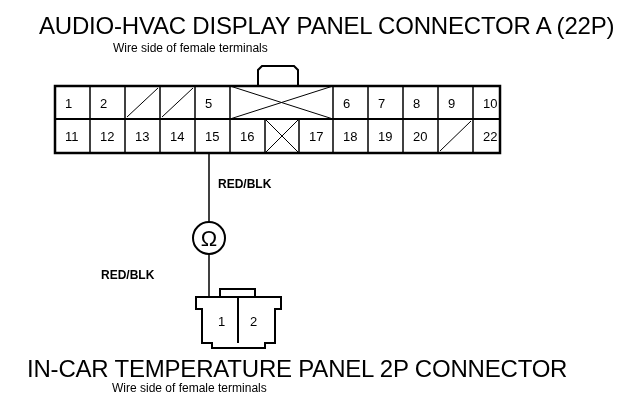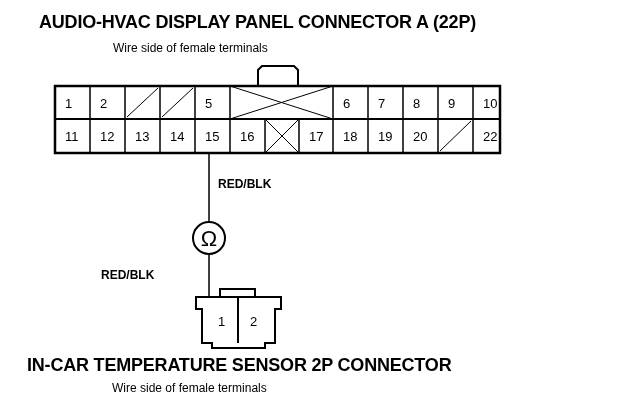--- a/index.html
+++ b/index.html
@@ -1,19 +1,19 @@
 <!DOCTYPE html>
 <html><head>
 <meta charset="utf-8">
 <style>
   html, body { margin:0; padding:0; background:#fff; }
   body { width:624px; height:418px; position:relative; overflow:hidden;
          font-family:"Liberation Sans", sans-serif; color:#000; }
   .abs { position:absolute; white-space:nowrap; }
-  .title { font-weight:bold; font-size:18px; letter-spacing:-0.2px; }
+  .title { font-weight:normal; font-size:24px; letter-spacing:-0.2px; }
   .sub { font-size:12px; }
   .wire { font-weight:bold; font-size:12px; }
   svg { position:absolute; left:0; top:0; }
   svg text { font-family:"Liberation Sans", sans-serif; font-size:13px; }
 </style>
 </head>
 <body>
 
 <div class="abs title" style="left:39px;top:12px;">AUDIO-HVAC DISPLAY PANEL CONNECTOR A (22P)</div>
 <div class="abs sub" style="left:113px;top:41px;">Wire side of female terminals</div>
@@ -137,14 +137,14 @@
     <path d="M196 297 L281 297 L281 309 L275 309 L275 343 L265 343 L265 348 L212 348 L212 343 L202 343 L202 309 L196 309 Z"></path>
     <line x1="238" y1="297" x2="238" y2="343"></line>
     <text x="218" y="326" stroke="none" fill="#000">1</text>
     <text x="250" y="326" stroke="none" fill="#000">2</text>
   </g>
 </svg>
 
 <div class="abs wire" style="left:218px;top:177px;">RED/BLK</div>
 <div class="abs wire" style="left:101px;top:268px;">RED/BLK</div>
 
-<div class="abs title" style="left:27px;top:355px;">IN-CAR TEMPERATURE SENSOR 2P CONNECTOR</div>
+<div class="abs title" style="left:27px;top:355px;">IN-CAR TEMPERATURE PANEL 2P CONNECTOR</div>
 <div class="abs sub" style="left:112px;top:381px;">Wire side of female terminals</div>
 
 </body></html>

